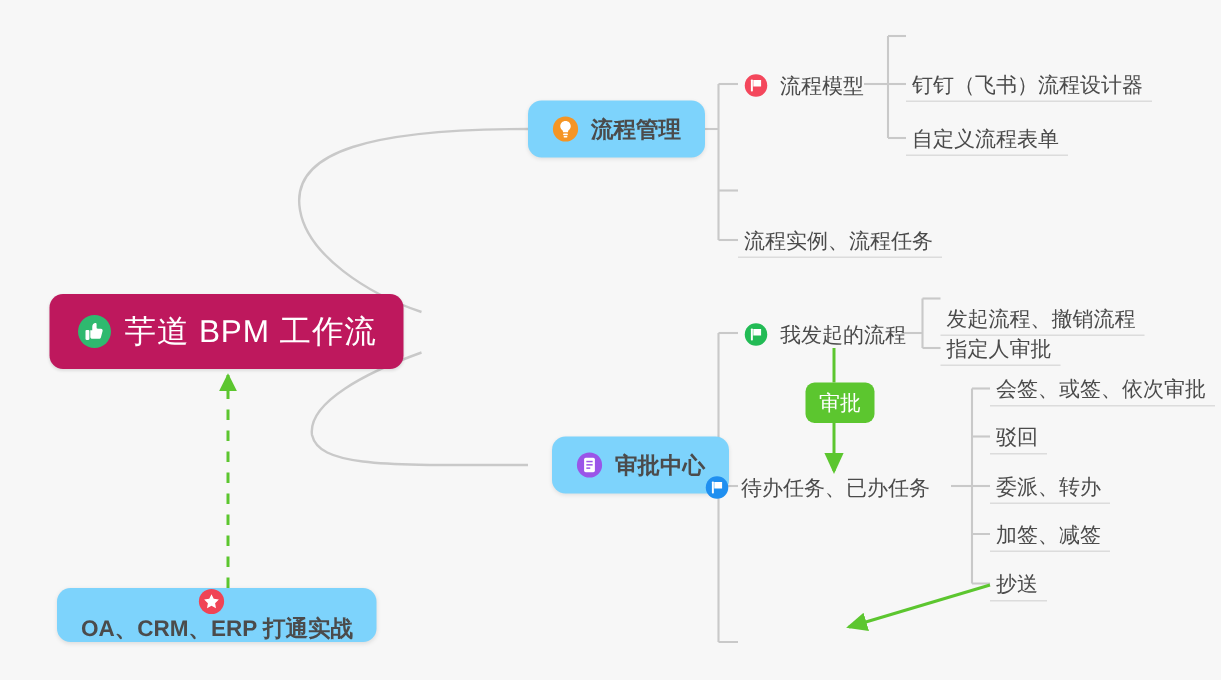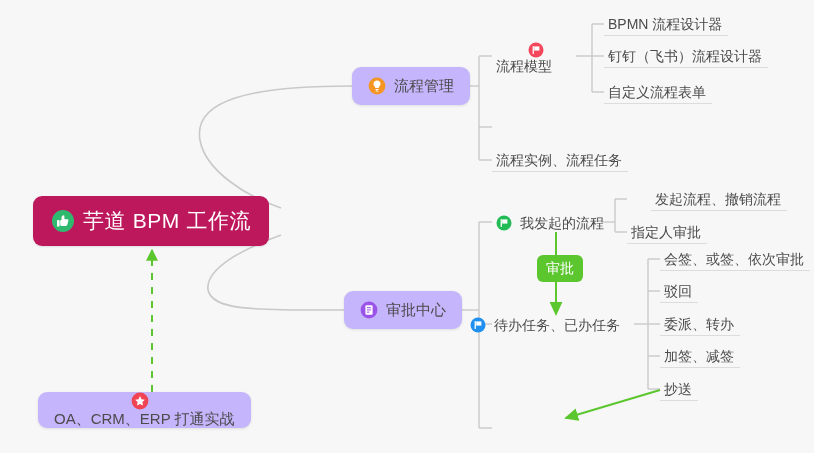--- a/index.html
+++ b/index.html
@@ -42,25 +42,26 @@
     box-shadow: 0 1px 2px rgba(0,0,0,0.10);
   }
   .root-node .label {
     color: #ffffff;
     font-size: 21px;
     letter-spacing: 0.6px;
   }
 
   
   .card-node {
-    background: #c4b5fd;
+    background: #7dd3fc;
     border-radius: 9px;
     height: 38px;
     padding: 0 16px;
     box-shadow: 0 1px 3px rgba(0,0,0,0.10);
+    font-weight: bold;
   }
   .card-node .label {
     color: #4b4b4b;
     font-size: 15px;
   }
 
   
   .leaf-node {
     height: 26px;
     padding: 0 6px 0 4px;
@@ -174,46 +175,43 @@
       <svg width="18" height="18" viewBox="0 0 18 18">
         <circle cx="9" cy="9" r="8.4" fill="#f59524"></circle>
         <path d="M9 3.6c2 0 3.5 1.5 3.5 3.5 0 1.3-.7 2-1.3 2.6-.3.3-.5.6-.5 1v.4H7.3v-.4c0-.4-.2-.7-.5-1C6.2 9.1 5.5 8.4 5.5 7.1c0-2 1.5-3.5 3.5-3.5z" fill="#ffffff"></path>
         <rect x="7.4" y="12" width="3.2" height="1.1" rx="0.5" fill="#ffffff"></rect>
         <rect x="7.7" y="13.6" width="2.6" height="1" rx="0.5" fill="#ffffff"></rect>
       </svg>
     </span>
     <span class="label">流程管理</span>
   </div>
 
-  <div class="node leaf-node no-rule" style="left:492px; top:42px;flex-direction:column;">
+  <div class="node leaf-node no-rule" style="left:492px; top:42px;">
     <span class="icon">
       <svg width="16" height="16" viewBox="0 0 16 16">
         <circle cx="8" cy="8" r="7.5" fill="#f4475c"></circle>
         <rect x="4.6" y="4" width="1.3" height="8" rx="0.5" fill="#ffffff"></rect>
         <path d="M6.2 4.4h5.2v4.2H6.2z" fill="#ffffff"></path>
       </svg>
     </span>
     <span class="label">流程模型</span>
   </div>
 
-  <div class="node leaf-node" style="left:604px; top:10px;">
-    <span class="label">BPMN 流程设计器</span>
-  </div>
   <div class="node leaf-node" style="left:604px; top:42px;">
     <span class="label">钉钉（飞书）流程设计器</span>
   </div>
   <div class="node leaf-node" style="left:604px; top:78px;">
     <span class="label">自定义流程表单</span>
   </div>
 
   <div class="node leaf-node" style="left:492px; top:146px;">
     <span class="label">流程实例、流程任务</span>
   </div>
 
-  <div class="node card-node" style="left:344px; top:291px;justify-content:space-between;">
+  <div class="node card-node" style="left:368px; top:291px;justify-content:space-between;">
     <span class="icon">
       <svg width="18" height="18" viewBox="0 0 18 18">
         <circle cx="9" cy="9" r="8.4" fill="#9a55e8"></circle>
         <rect x="5.4" y="4.2" width="7.2" height="9.6" rx="1.1" fill="#ffffff"></rect>
         <rect x="6.9" y="6.2" width="4.2" height="1" fill="#9a55e8"></rect>
         <rect x="6.9" y="8.4" width="4.2" height="1" fill="#9a55e8"></rect>
         <rect x="6.9" y="10.6" width="2.6" height="1" fill="#9a55e8"></rect>
       </svg>
     </span>
     <span class="label">审批中心</span>
@@ -223,21 +221,21 @@
     <span class="icon">
       <svg width="16" height="16" viewBox="0 0 16 16">
         <circle cx="8" cy="8" r="7.5" fill="#22bb55"></circle>
         <rect x="4.6" y="4" width="1.3" height="8" rx="0.5" fill="#ffffff"></rect>
         <path d="M6.2 4.4h5.2v4.2H6.2z" fill="#ffffff"></path>
       </svg>
     </span>
     <span class="label">我发起的流程</span>
   </div>
 
-  <div class="node leaf-node" style="left:627px; top:185px;margin-left:24px;">
+  <div class="node leaf-node" style="left:627px; top:198px;">
     <span class="label">发起流程、撤销流程</span>
   </div>
   <div class="node leaf-node" style="left:627px; top:218px;">
     <span class="label">指定人审批</span>
   </div>
 
   <div class="node tag-node" style="left:537px; top:255px;">
     <span class="label">审批</span>
   </div>
 

